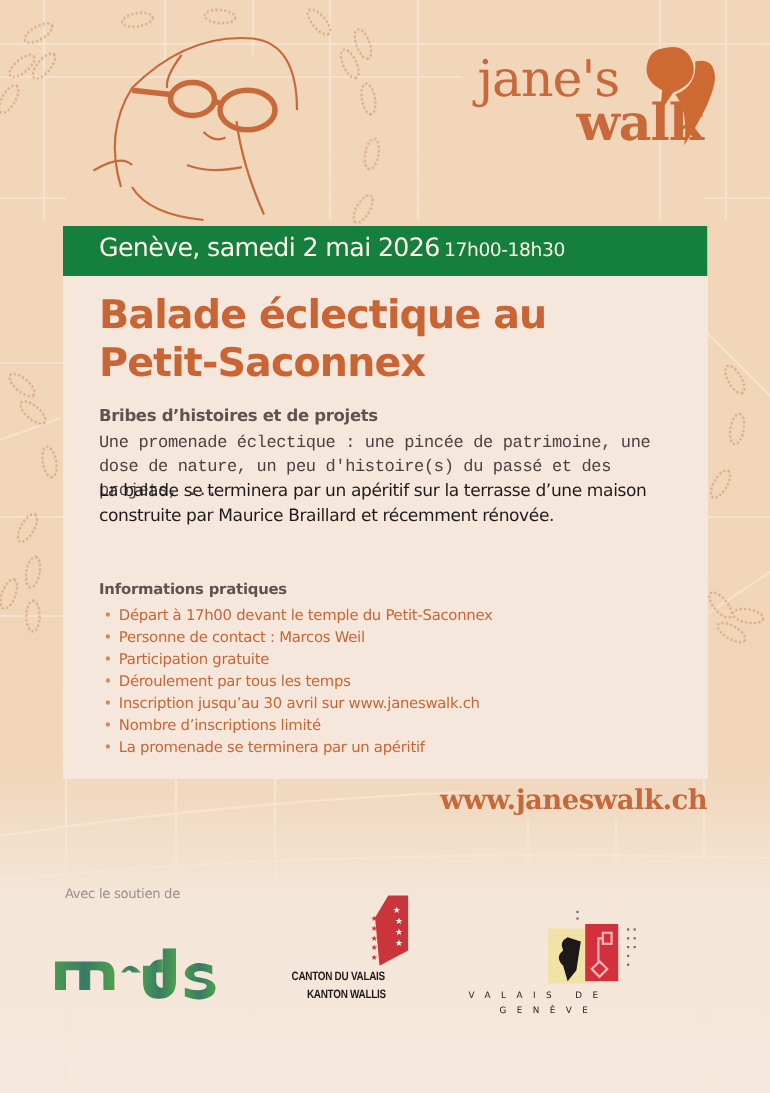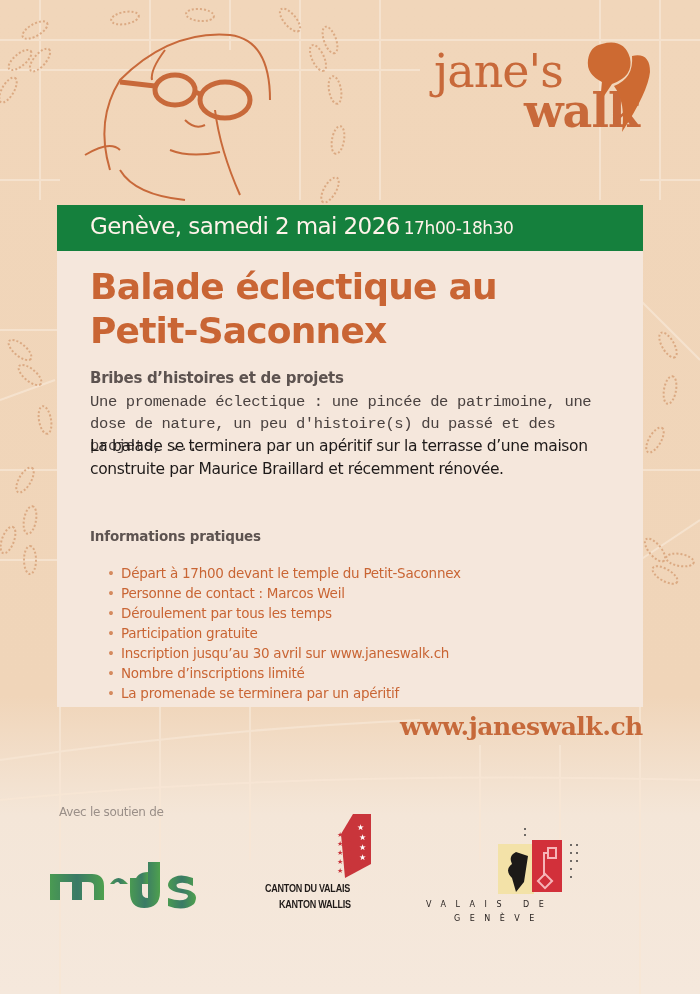--- a/index.html
+++ b/index.html
@@ -24,21 +24,21 @@
   .card { position:absolute; left:57px; top:251px; width:586px; height:456px; background:#f5e7dc; }
   .title { position:absolute; left:33px; top:14px; width:540px; color:#c96534; font-weight:bold;
            font-size:36px; line-height:44px; font-family:"DejaVu Sans", sans-serif; letter-spacing:-0.8px; }
   .subtitle { position:absolute; left:33px; top:118px; color:#5d5350; font-weight:bold; font-size:15px;
               font-family:"DejaVu Sans", sans-serif; letter-spacing:-0.3px; }
   .intro { position:absolute; left:33px; top:140px; width:540px; color:#4a4240; font-size:15.5px;
            line-height:22px; letter-spacing:-0.35px;font-family:Liberation Mono, monospace; }
   .intro2 { position:absolute; left:33px; top:184px; width:540px; color:#1e1a19; font-size:15.5px;
             line-height:23px; letter-spacing:-0.35px; }
   .info-h { position:absolute; left:33px; top:277px; color:#5d5350; font-weight:bold; font-size:13.5px; letter-spacing:-0.2px; }
-  .info-list { position:absolute; left:33px; top:295px; margin:17px; padding:0; list-style:none; }
+  .info-list { position:absolute; left:33px; top:295px; margin:4px; padding:0; list-style:none; }
   .info-list li { color:#c96534; font-size:13.5px; line-height:20px; letter-spacing:-0.25px; white-space:nowrap; }
   .info-list li .b { display:inline-block; width:14px; color:#d58a5e; }
 
   .website { position:absolute; left:400px; top:712px; color:#c6693a; font-family:"DejaVu Serif", serif;
              font-weight:bold; font-size:25px; letter-spacing:-0.5px; }
 
   .support { position:absolute; left:59px; top:805px; color:#9a8f88; font-size:12px; letter-spacing:-0.3px; }
   .modus { position:absolute; left:48px; top:862px; }
   .valais { position:absolute; left:265px; top:812px; width:120px; height:105px; }
   .valais .l1, .valais .l2 { position:absolute; font-family:"Liberation Sans", sans-serif; font-weight:bold;
@@ -130,22 +130,22 @@
     <div>Petit-Saconnex</div>
   </div>
   <div class="subtitle">Bribes d’histoires et de projets</div>
   <div class="intro">Une promenade éclectique : une pincée de patrimoine, une dose de nature, un peu d'histoire(s) du passé et des projets, ...</div>
   <div class="intro2" style="top:184px;">La balade se terminera par un apéritif sur la terrasse d’une maison construite par Maurice Braillard et récemment rénovée.</div>
 
   <div class="info-h">Informations pratiques</div>
   <ul class="info-list">
     <li><span class="b">•</span><span>Départ à 17h00 devant le temple du Petit-Saconnex</span></li>
     <li><span class="b">•</span><span>Personne de contact : Marcos Weil</span></li>
+    <li><span class="b">•</span><span>Participation gratuite</span></li>
     <li><span class="b">•</span><span>Déroulement par tous les temps</span></li>
-    <li><span class="b">•</span><span>Participation gratuite</span></li>
     <li><span class="b">•</span><span>Inscription jusqu’au 30 avril sur www.janeswalk.ch</span></li>
     <li><span class="b">•</span><span>Nombre d’inscriptions limité</span></li>
     <li><span class="b">•</span><span>La promenade se terminera par un apéritif</span></li>
   </ul>
 </div>
 
 <div class="website">www.janeswalk.ch</div>
 
 <div class="support">Avec le soutien de</div>
 

